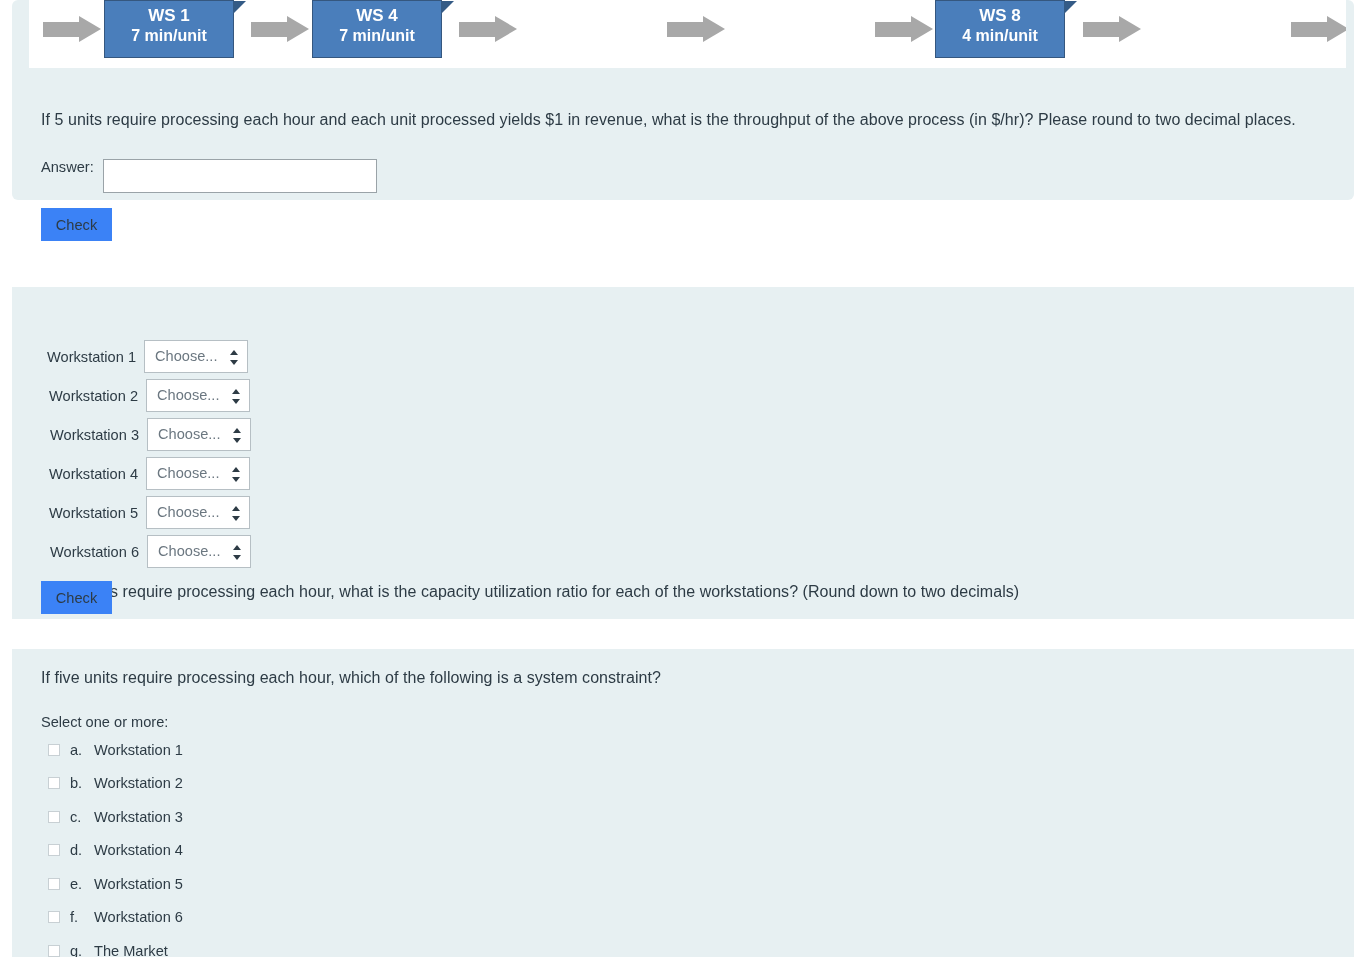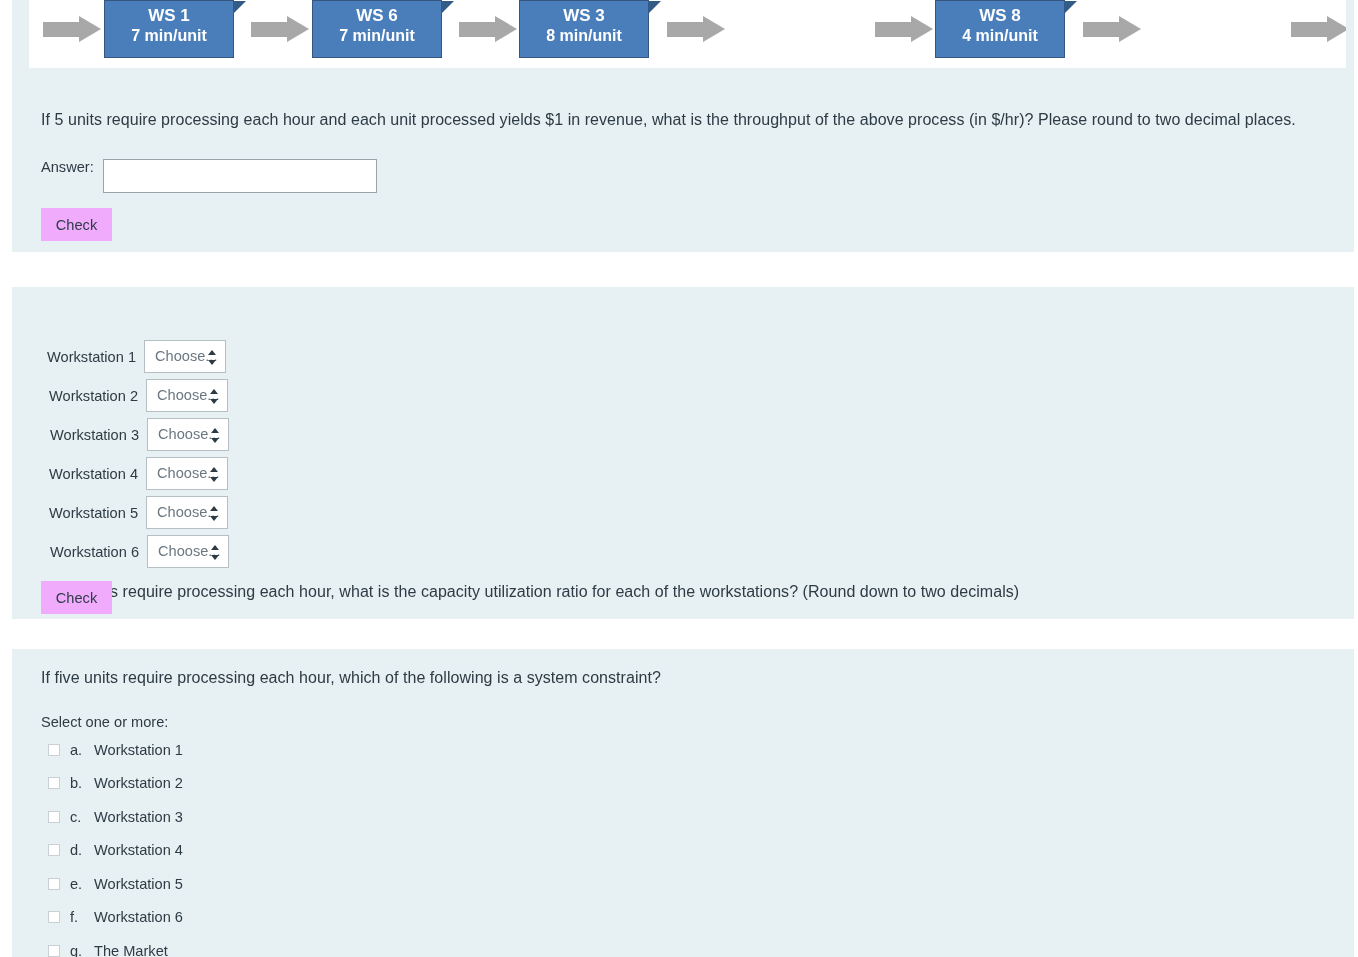--- a/index.html
+++ b/index.html
@@ -13,21 +13,21 @@
   }
   .page { position: relative; width: 1358px; height: 957px; }
 
   
   .panel {
     position: absolute;
     left: 12px;
     width: 1342px;
     background: #e7f0f2;
   }
-  #panel-1 { top: 0px;   height: 252px; }
+  #panel-1 { top: 0px;   height: 200px; border-radius: 6px; }
   #panel-2 { top: 287px; height: 332px; }
   #panel-3 { top: 649px; height: 308px; }
 
   
   .diagram-wrap {
     position: absolute;
     left: 17px; top: 0px;
     width: 1317px; height: 68px;
     background: #ffffff;
     overflow: hidden;
@@ -131,21 +131,21 @@
     font-size: 14px;
     padding: 0 6px;
     color: #2d3b45;
     border-radius: 0;
   }
 
   
   .check-btn {
     position: absolute;
     width: 71px; height: 33px;
-    background: #f0abfc;
+    background: #3b82f6;
     border: none;
     font-family: "Liberation Sans", sans-serif;
     font-size: 14.6px;
     color: #2d3b45;
     cursor: pointer;
     padding: 0;
   }
   #check-1 { left: 29px; top: 208px; }
   #check-2 { left: 29px; top: 581px; }
 
@@ -155,21 +155,21 @@
     display: flex;
     align-items: center;
   }
   .select-label {
     font-size: 14.6px;
     text-align: right;
     margin-right: 8px;
   }
   .select-box {
     position: relative;
-    width: 82px; height: 33px;
+    width: 104px; height: 33px;
     background: #ffffff;
     border: 1px solid #b6bfc4;
     text-align: center;
   }
   .select-box .sel-text {
     position: absolute;
     left: 10px; top: 7px;
     font-size: 14.6px;
     color: #6b7780;
   }
@@ -253,26 +253,22 @@
         <div class="arrow a-6">
             <div class="shaft"></div>
             <div class="head"></div>
           </div>
 
         <div class="ws-box ws-1">
           <div>WS 1</div>
           <div class="ws-sub">7 min/unit</div>
         </div>
         <div class="ws-box ws-2">
-          <div>WS 6</div>
+          <div>WS 4</div>
           <div class="ws-sub">7 min/unit</div>
-        </div>
-        <div class="ws-box ws-3">
-          <div>WS 3</div>
-          <div class="ws-sub">8 min/unit</div>
         </div>
         <div class="ws-box ws-5">
           <div>WS 8</div>
           <div class="ws-sub">4 min/unit</div>
         </div>
 
       </div>
     </div>
 
     <div class="qtext" id="q1-text">If 5 units require processing each hour and each unit processed yields $1 in revenue, what is the throughput of the above process (in $/hr)?  Please round to two decimal places.</div>

